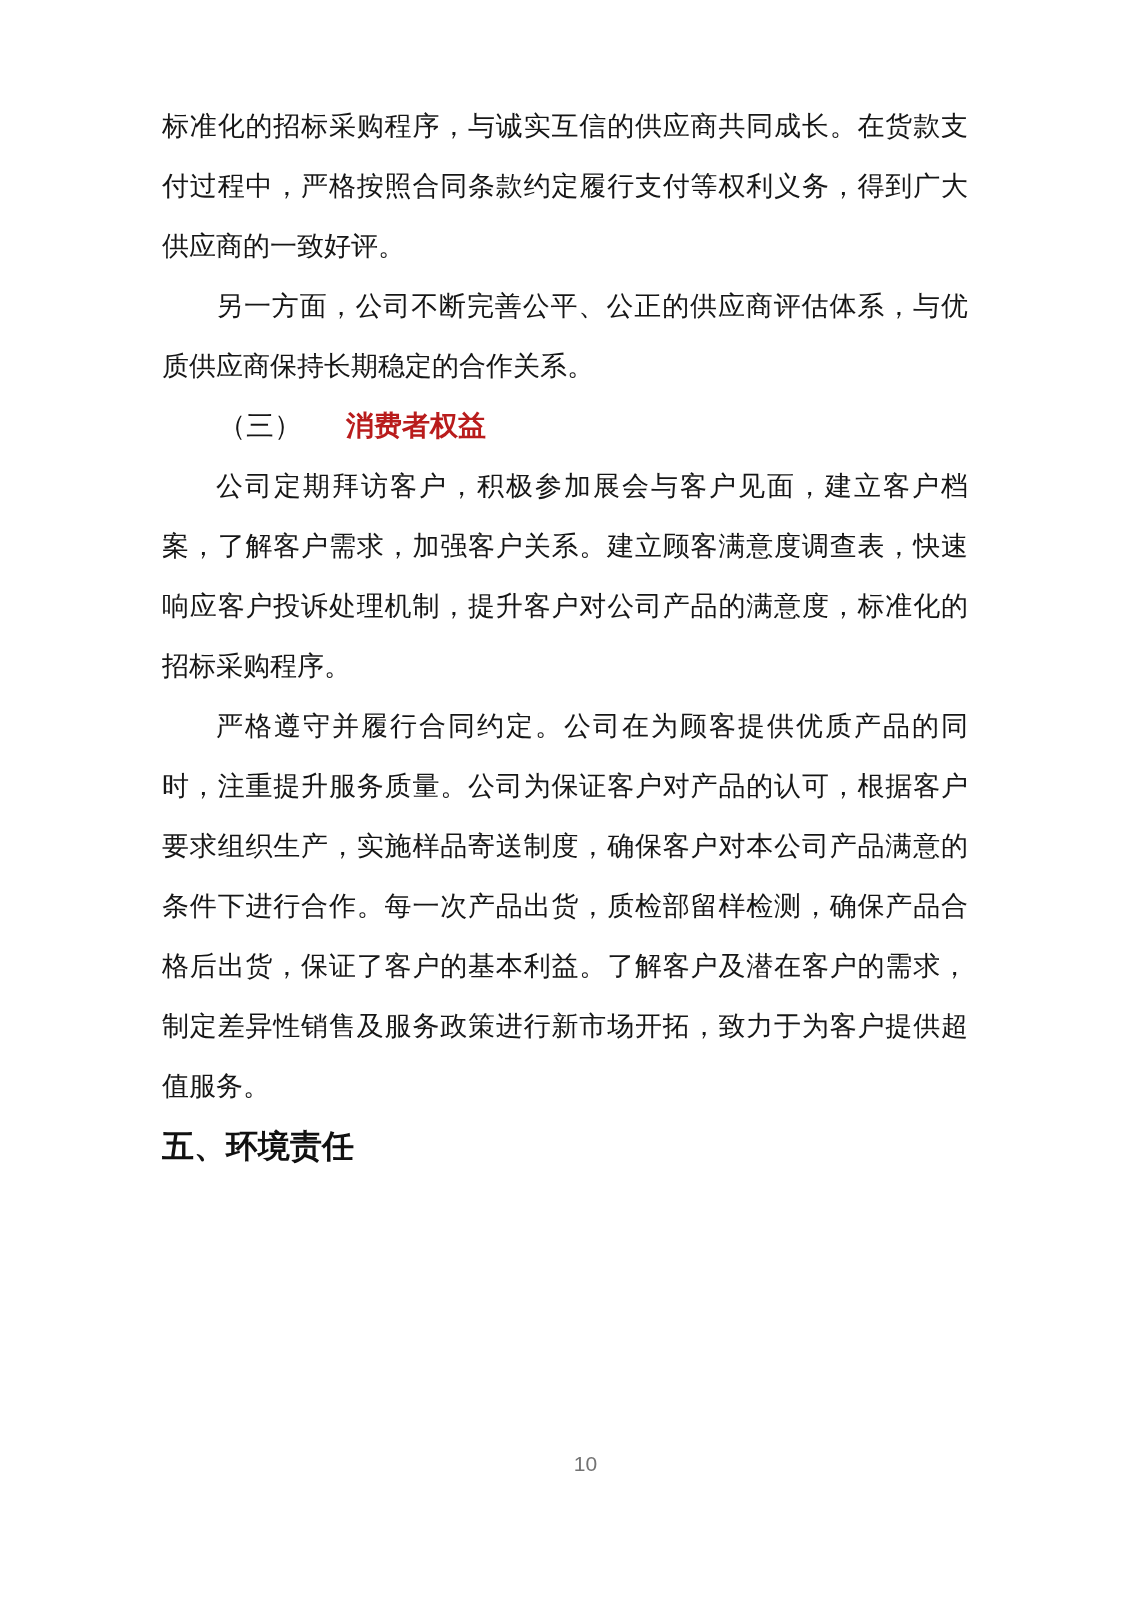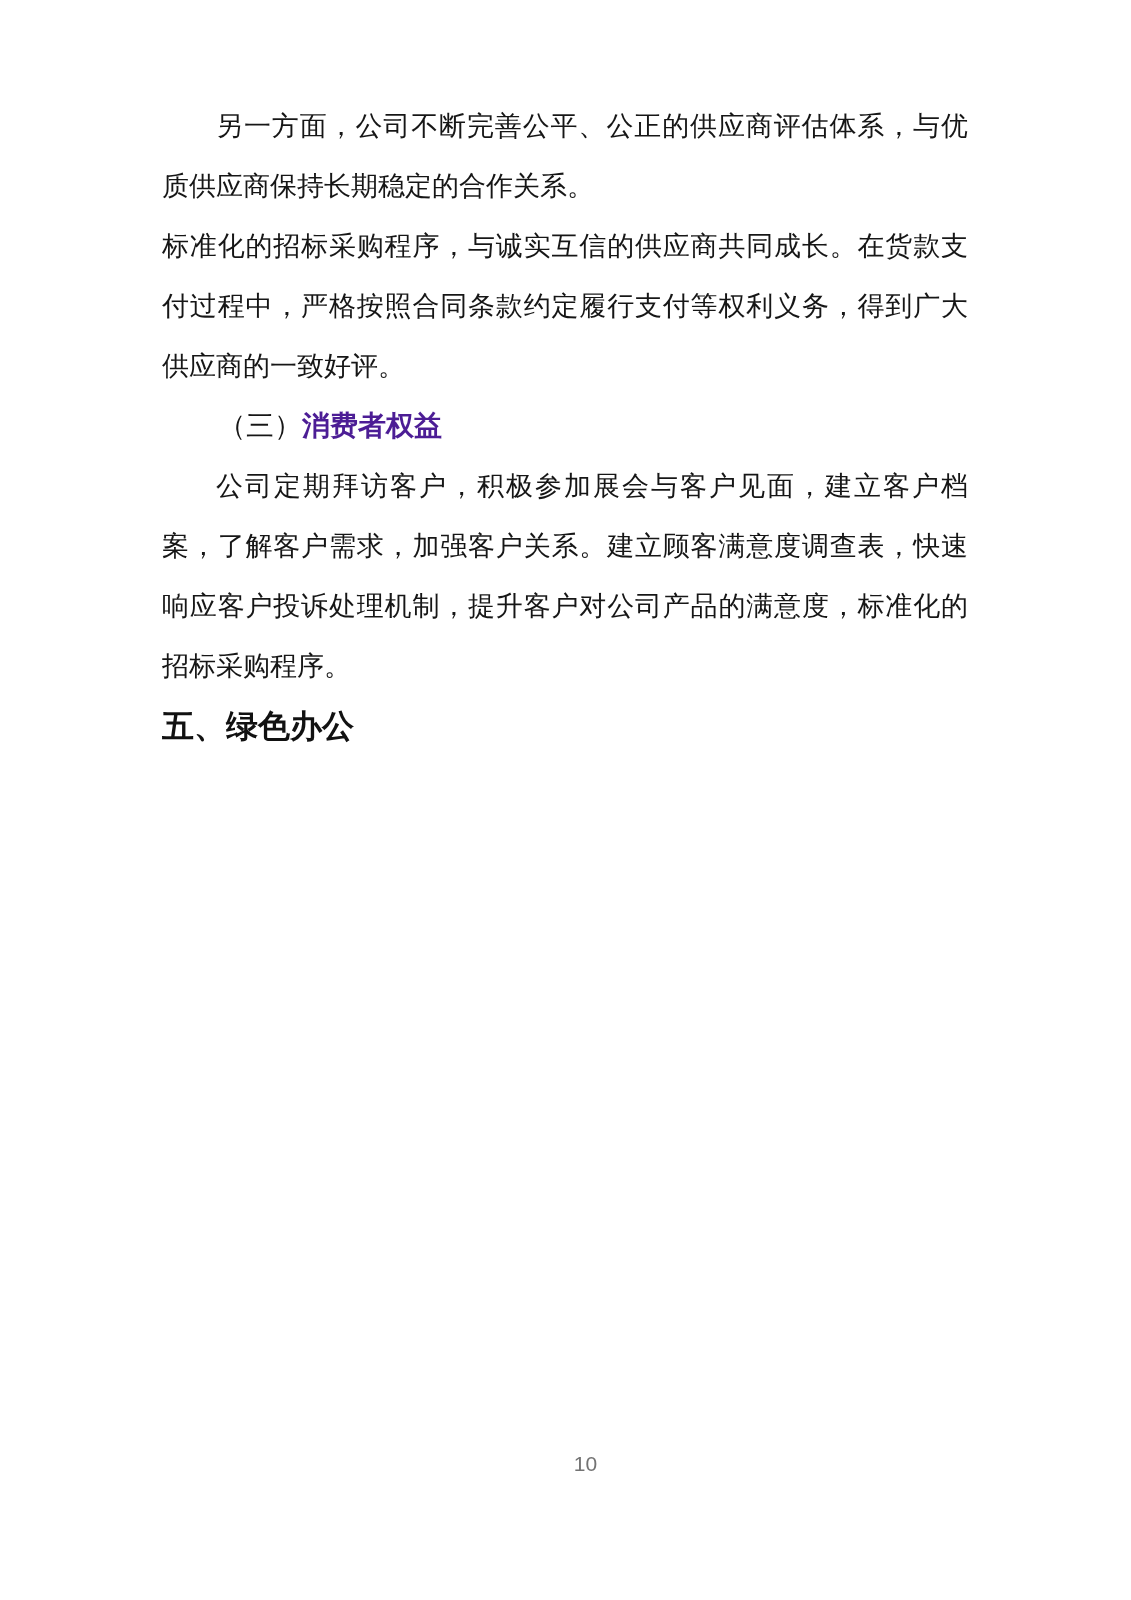--- a/index.html
+++ b/index.html
@@ -42,21 +42,22 @@
     white-space: nowrap;
   }
   .sub-heading .num {
     font-family: "Liberation Serif", "DejaVu Serif", serif;
     font-weight: 400;
     color: #161616;
   }
   .sub-heading .title {
     font-family: Liberation Serif, serif;
     font-weight: 700;
-    color: #4c1d95;
+    color: #b91c1c;
+    margin-left: 44px;
   }
   .section-heading {
     margin: 0;
     font-size: 32px;
     line-height: 60px;
     font-family: "Liberation Sans", "DejaVu Sans", sans-serif;
     font-weight: 700;
     color: #111111;
     white-space: nowrap;
   }
@@ -71,31 +72,32 @@
     color: #737373;
     padding-left: 20px;
   }
 </style>
 </head>
 <body>
 
 <div class="page">
   <div class="content">
 
+    <p class="para no-indent">标准化的招标采购程序，与诚实互信的供应商共同成长。在货款支付过程中，严格按照合同条款约定履行支付等权利义务，得到广大供应商的一致好评。</p>
+
     <p class="para">另一方面，公司不断完善公平、公正的供应商评估体系，与优质供应商保持长期稳定的合作关系。</p>
-
-    <p class="para no-indent">标准化的招标采购程序，与诚实互信的供应商共同成长。在货款支付过程中，严格按照合同条款约定履行支付等权利义务，得到广大供应商的一致好评。</p>
 
     <p class="sub-heading">
       <span class="num">（三）</span><span class="title">消费者权益</span>
     </p>
 
     <p class="para">公司定期拜访客户，积极参加展会与客户见面，建立客户档案，了解客户需求，加强客户关系。建立顾客满意度调查表，快速响应客户投诉处理机制，提升客户对公司产品的满意度，标准化的招标采购程序。</p>
 
+    <p class="para">严格遵守并履行合同约定。公司在为顾客提供优质产品的同时，注重提升服务质量。公司为保证客户对产品的认可，根据客户要求组织生产，实施样品寄送制度，确保客户对本公司产品满意的条件下进行合作。每一次产品出货，质检部留样检测，确保产品合格后出货，保证了客户的基本利益。了解客户及潜在客户的需求，制定差异性销售及服务政策进行新市场开拓，致力于为客户提供超值服务。</p>
 
-    <h1 class="section-heading">五、绿色办公</h1>
+    <h1 class="section-heading">五、环境责任</h1>
 
 
 
   </div>
 
   <div class="footer">10</div>
 </div>
 
 </body></html>

